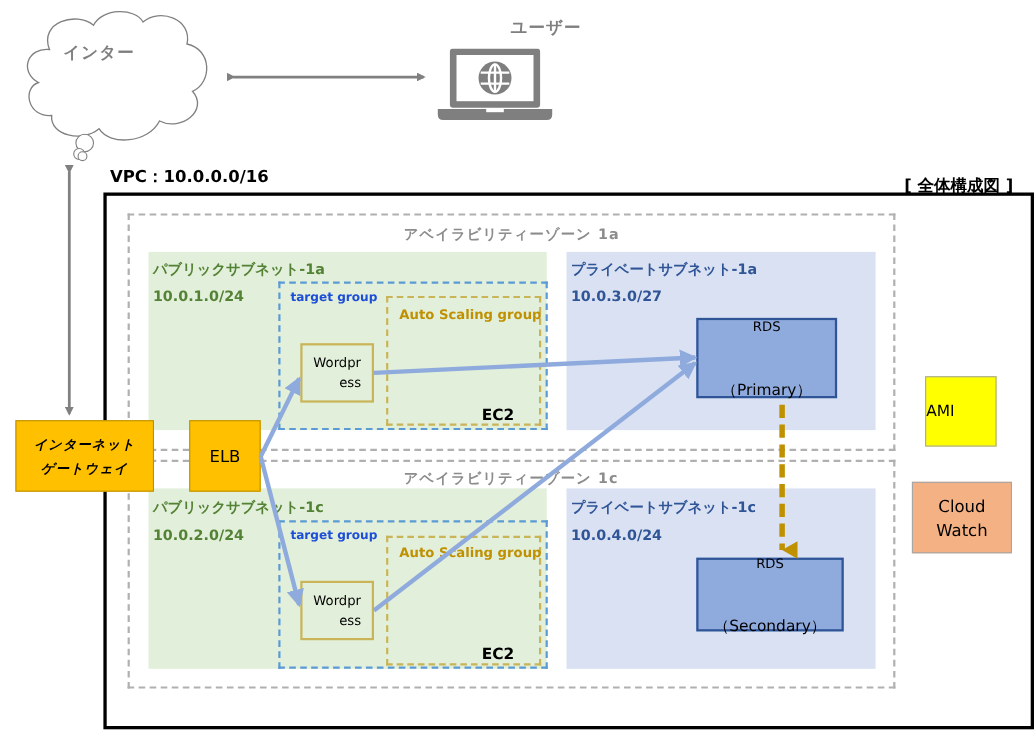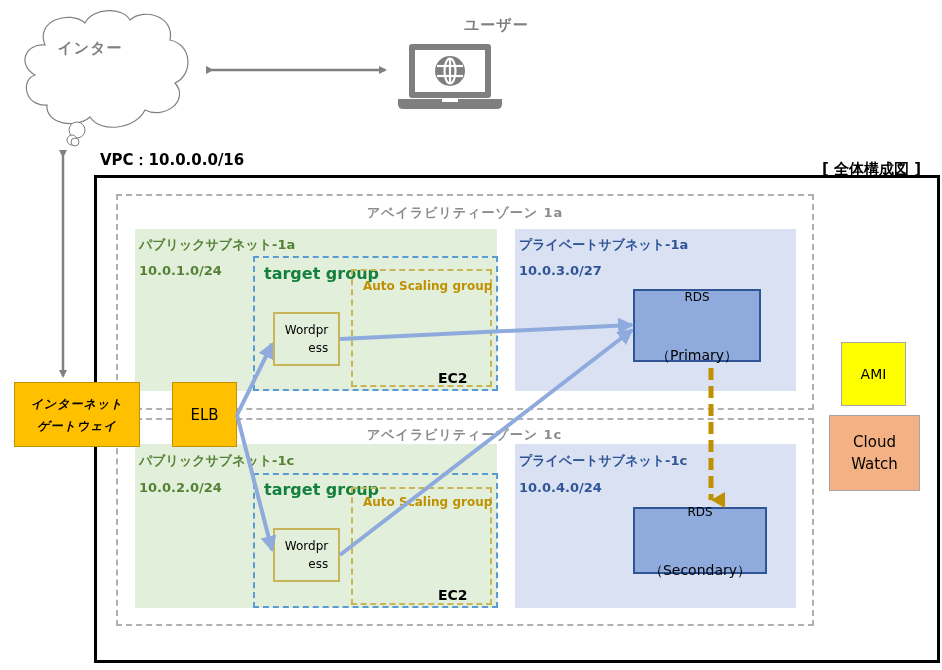--- a/index.html
+++ b/index.html
@@ -11,34 +11,34 @@
   .vpc-label { font-size:15px; font-weight:bold; color:#000; }
   .title-label { font-size:15px; font-weight:bold; color:#000; }
   .vpc-box { border:3px solid #000; box-sizing:border-box; }
   .az-box { border:2px dashed #b0b0b0; box-sizing:border-box; }
   .az-label { color:#8c8c8c; font-size:13px; font-weight:bold; letter-spacing:1px;text-align:right; }
   .pub-subnet { background:#e2efda; }
   .priv-subnet { background:#d9e1f2; }
   .pub-text { color:#548235; font-size:13px; font-weight:bold; }
   .priv-text { color:#2f5597; font-size:13px; font-weight:bold; }
   .tg-box { border:2px dashed #5b9bd5; box-sizing:border-box; }
-  .tg-label { color:#15803d; font-size:16px; font-weight:bold; }
+  .tg-label { color:#1d4ed8; font-size:11px; font-weight:bold; }
   .asg-box { border:2px dashed #c9b458; box-sizing:border-box; }
   .asg-label { color:#bf9000; font-size:12px; font-weight:bold; }
   .ec2-label { color:#000; font-size:14px; font-weight:bold; }
   .wp-box { border:2px solid #c9b458; box-sizing:border-box; background:#e2efda;
             font-size:12px; color:#000; text-align:right; display:flex; align-items:center; justify-content:center; line-height:18px; }
   .rds-box { background:#8faadc; border:2px solid #2f5597; box-sizing:border-box; font-size:12px; color:#000; text-align:center;
              display:flex; flex-direction:column; align-items:center; justify-content:center; line-height:22px;gap:36px; }
   .rds-box .sub { font-size:14px; }
   .orange-box { background:#ffc000; border:1px solid #bf9000; box-sizing:border-box; color:#000; text-align:center;
                 display:flex; align-items:center; justify-content:center; }
   .igw { font-size:12px; font-weight:bold; line-height:22px; letter-spacing:1px; }
   .elb { font-size:15px; }
-  .ami { background:#ffff00; border:1px solid #a6a6a6; box-sizing:border-box; font-size:14px; display:flex; align-items:center; justify-content:center; }
+  .ami { background:#ffff00; border:1px solid #a6a6a6; box-sizing:border-box; font-size:14px; display:flex; align-items:center; justify-content:flex-start; }
   .cw { background:#f4b183; border:1px solid #a6a6a6; box-sizing:border-box; font-size:15px; text-align:center; display:flex; align-items:center; justify-content:center; line-height:22px; }
   svg.overlay { position:absolute; left:0; top:0; pointer-events:none; }
 </style>
 </head>
 <body>
 
 <svg class="abs" style="left:15px;top:5px;" width="175" height="150" viewBox="0 0 175 150">
   <path d="M30,40 C20,15 55,5 70,18 C78,2 108,2 115,15 C130,2 160,12 155,35 C178,40 178,70 160,78 C175,95 150,115 130,105 C120,125 85,128 75,112 C60,125 30,118 32,100 C10,102 5,75 20,70 C2,60 10,38 30,40 Z" fill="#ffffff" stroke="#808080" stroke-width="1.2"></path>
   <circle cx="62" cy="125" r="8" fill="#fff" stroke="#808080" stroke-width="1"></circle>
   <circle cx="57" cy="135" r="5" fill="#fff" stroke="#808080" stroke-width="1"></circle>
@@ -126,21 +126,21 @@
       <div>ゲートウェイ</div>
     </div>
 </div>
 <div class="abs orange-box elb" style="left:172px;top:382px;width:65px;height:65px;">
   <div>ELB</div>
 </div>
 
 <div class="abs ami" style="left:841px;top:342px;width:65px;height:64px;">
   <div>AMI</div>
 </div>
-<div class="abs cw" style="left:829px;top:415px;width:91px;height:76px;">
+<div class="abs cw" style="left:829px;top:438px;width:91px;height:65px;">
   <div>
       <div>Cloud</div>
       <div>Watch</div>
     </div>
 </div>
 
 <svg class="overlay" width="942" height="670">
   <defs>
     <marker id="grayHead" markerWidth="8" markerHeight="8" refX="6" refY="4" orient="auto" markerUnits="userSpaceOnUse">
       <path d="M0,0 L8,4 L0,8 Z" fill="#808080"></path>

